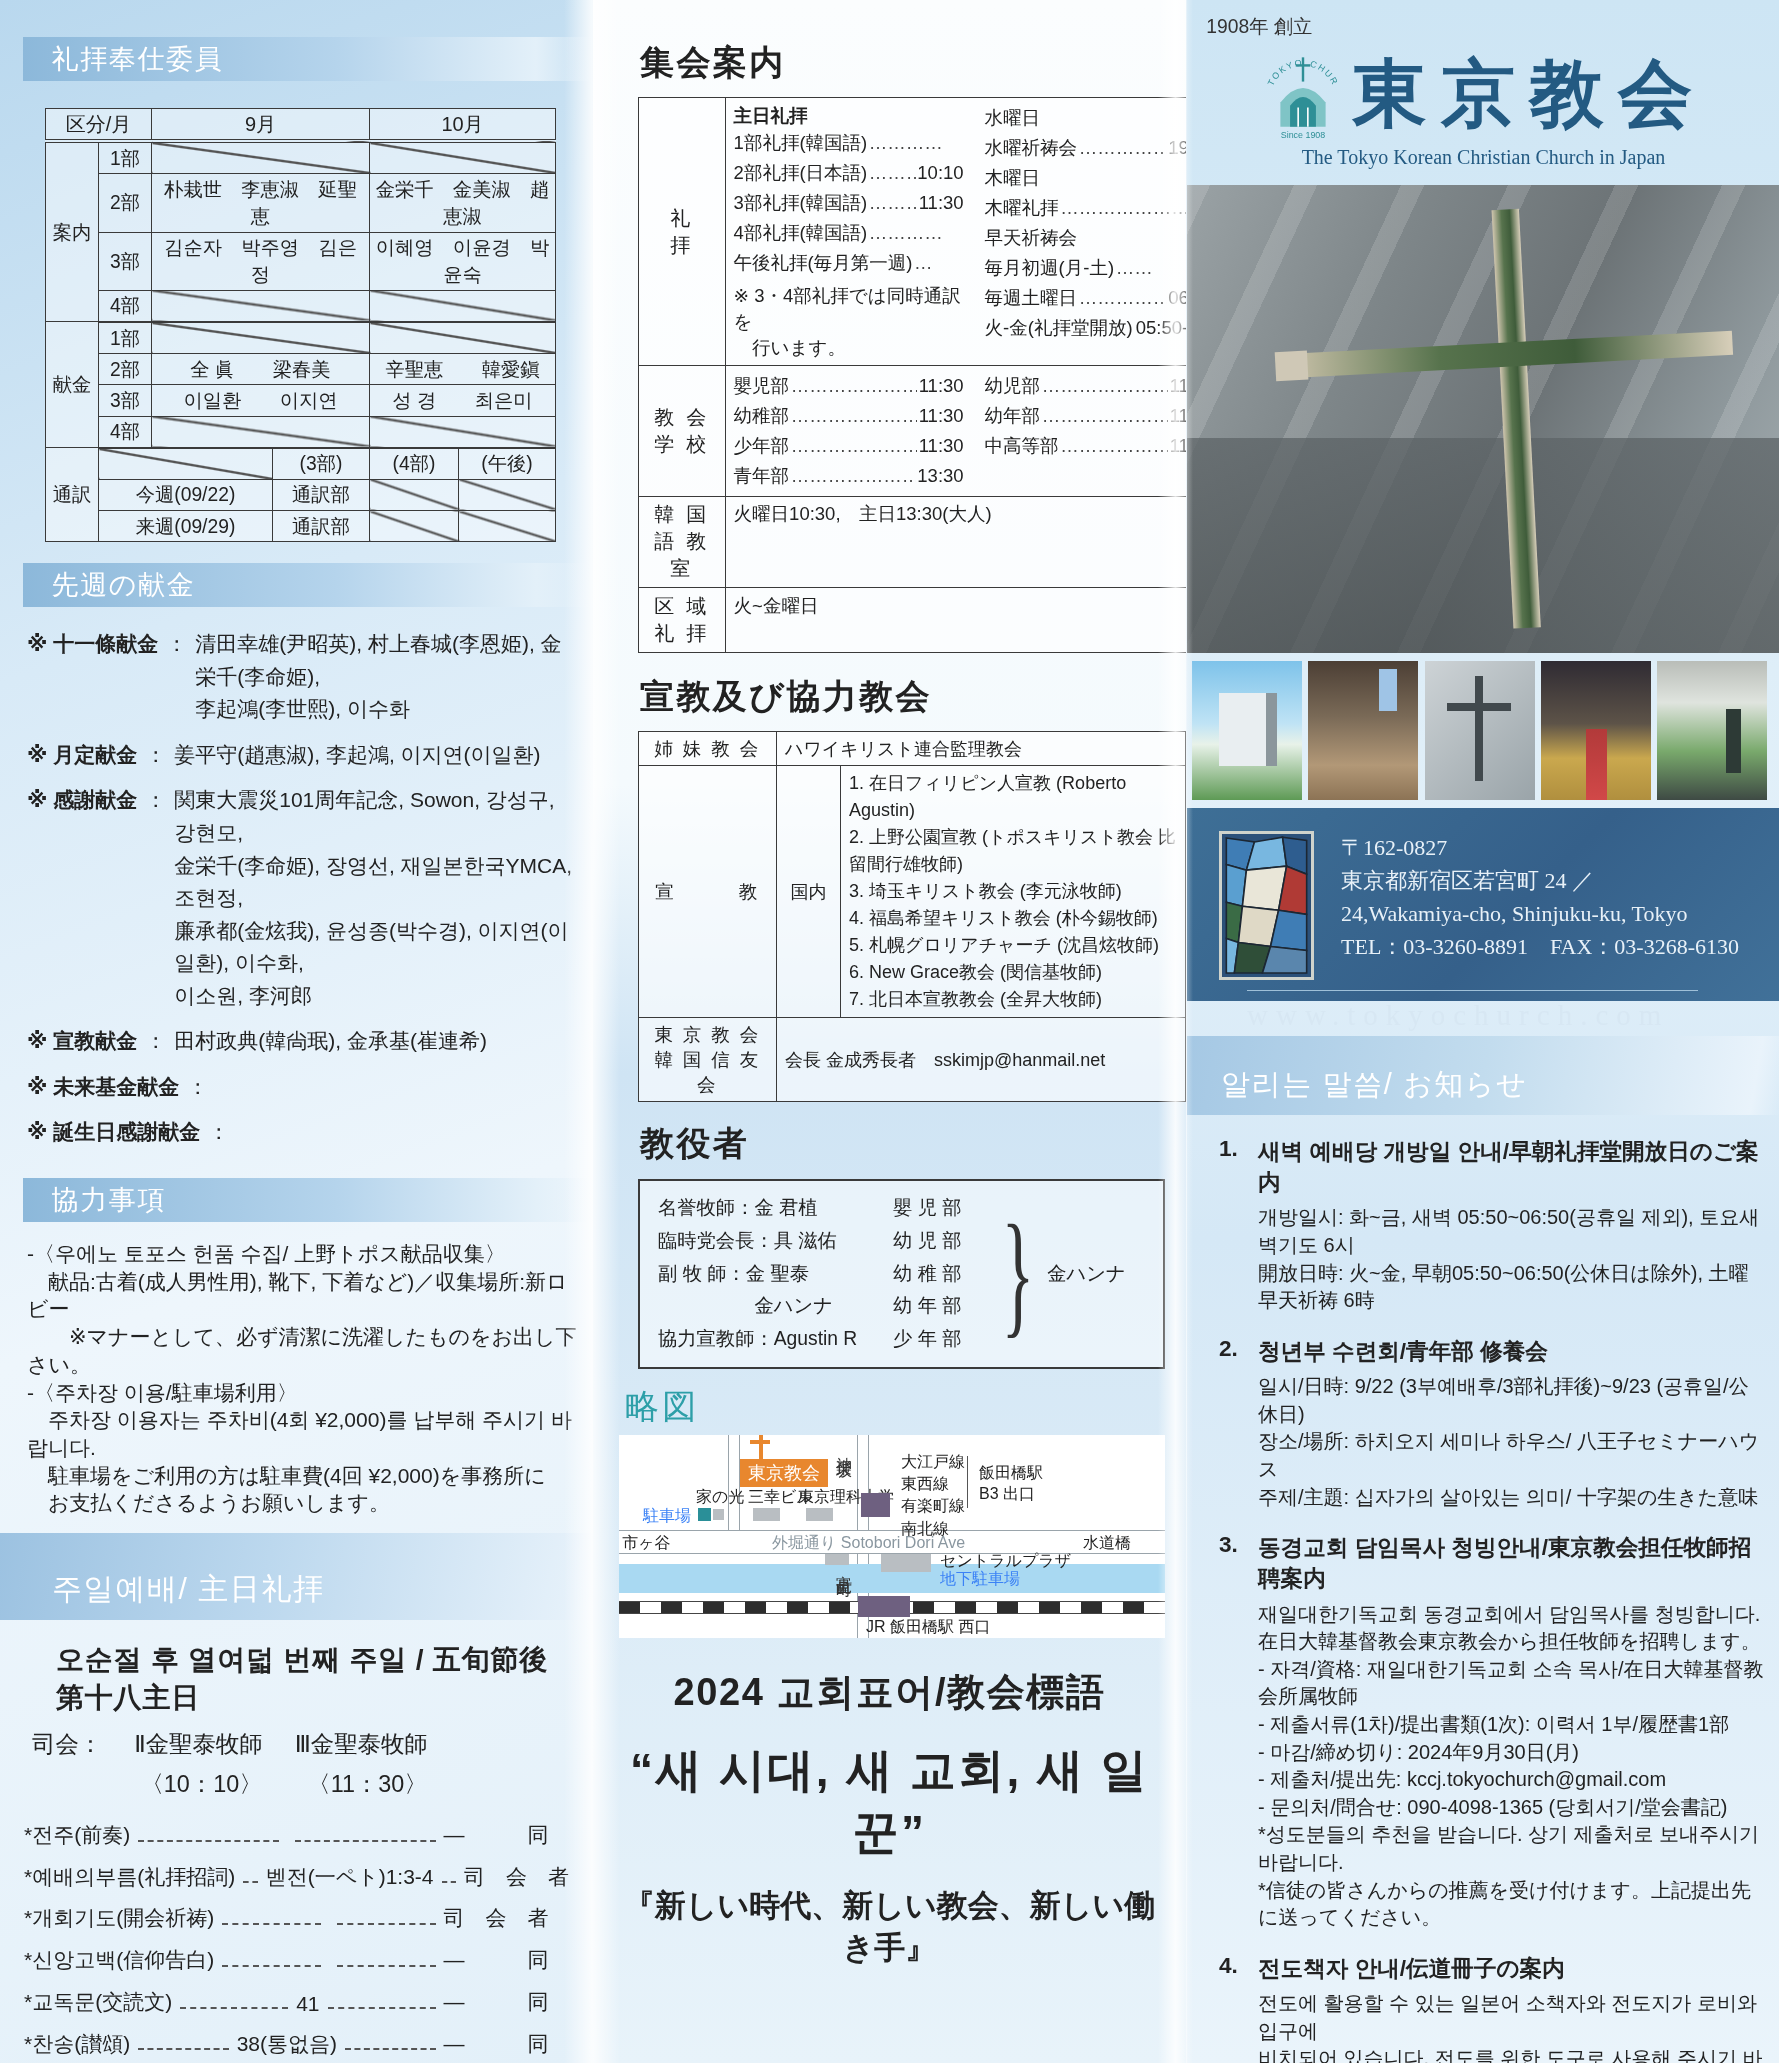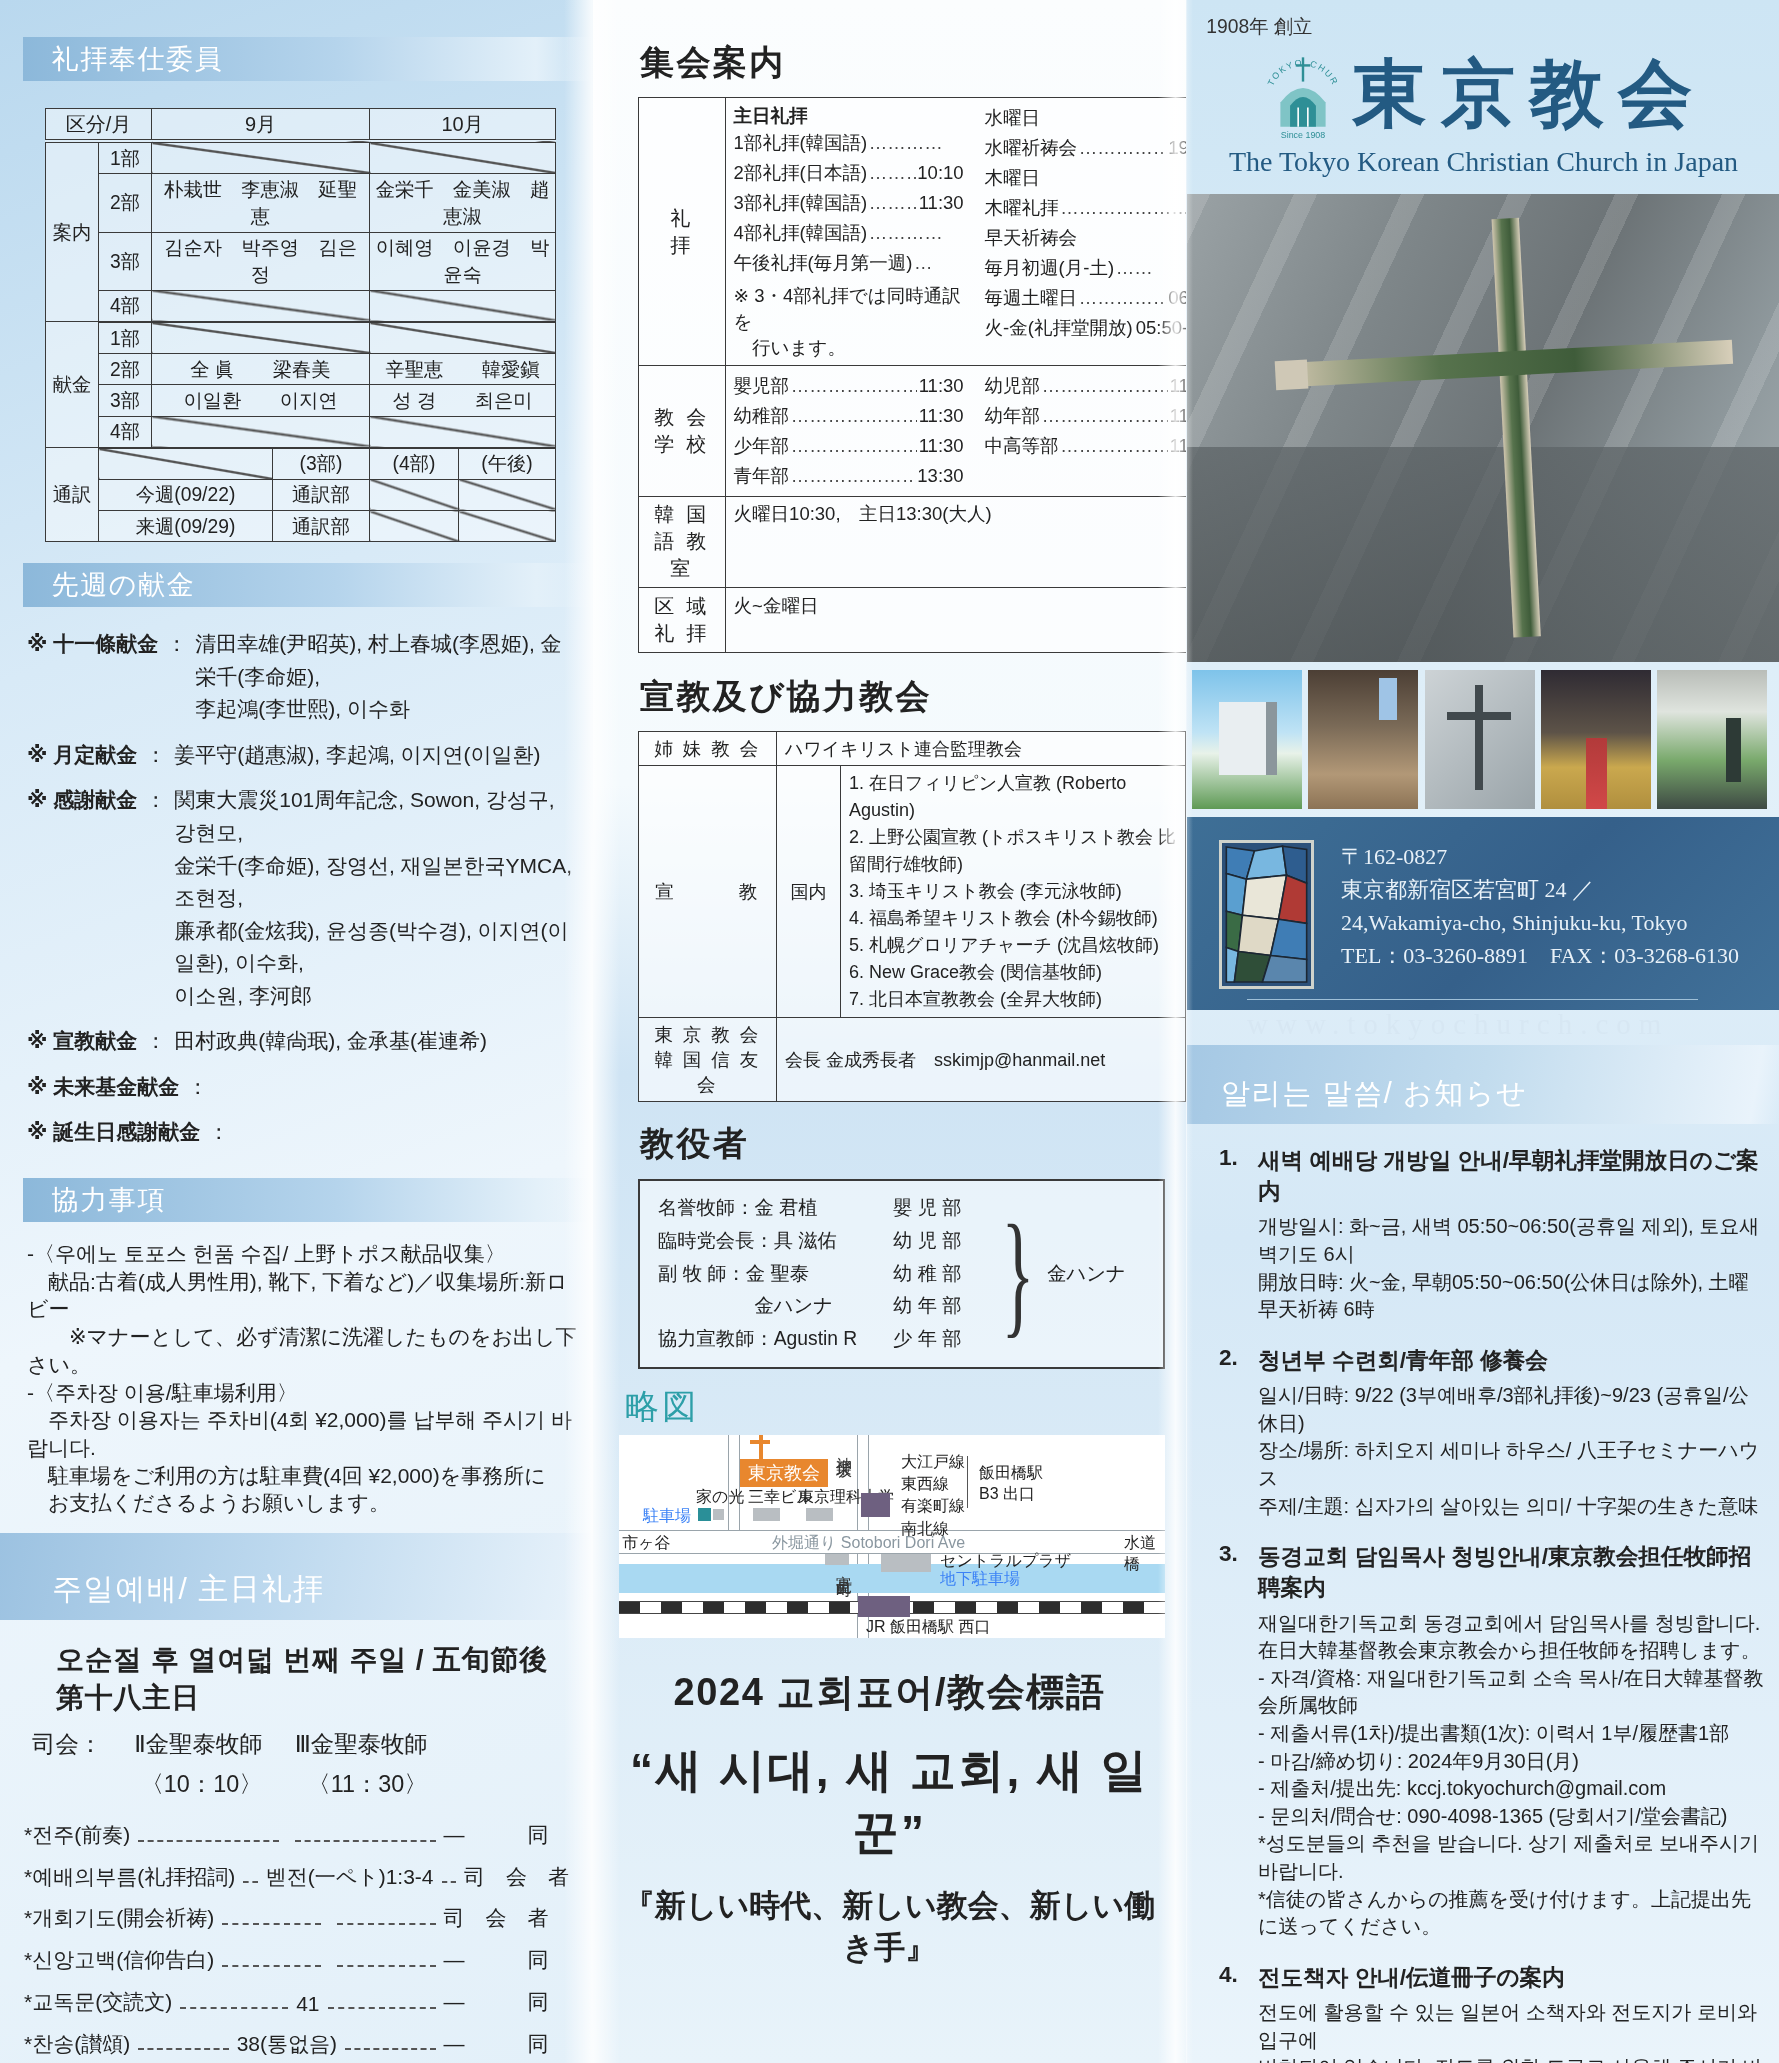--- a/index.html
+++ b/index.html
@@ -86,21 +86,21 @@
   
   .motto{padding:29px 24px 0 24px;text-align:center;}
   .motto .t1{font-size:38px;font-weight:bold;letter-spacing:1.6px;}
   .motto .t2{font-size:46px;font-weight:bold;margin-top:22.6px;letter-spacing:2.4px;}
   .motto .t3{font-size:31px;font-weight:bold;margin-top:21px;}
   
   .founded{font-size:19.3px;margin:13px 0 0 19.3px;color:#333;}
   .rdate{font-size:30px;text-align:center;margin-top:18px;letter-spacing:2.4px;color:#1d2f3e;}
   .rlogo{display:flex;justify-content:center;align-items:center;margin-top:4.8px;}
   .rtitle{font-family:"Liberation Serif","DejaVu Serif",serif;font-size:74px;font-weight:bold;color:#235a82;letter-spacing:14.5px;margin-left:8px;}
-  .rsub{font-family:"Liberation Serif","DejaVu Serif",serif;font-size:28px;color:#235a82;text-align:center;margin-top:1.6px;}
+  .rsub{font-family:"Liberation Serif","DejaVu Serif",serif;font-size:20px;color:#235a82;text-align:center;margin-top:1.6px;}
   .photo{position:relative;margin-top:16px;height:468px;background:
      linear-gradient(115deg,#9aa2a5 0%,#7e8689 30%,#6c7376 55%,#8f999d 80%,#a7b0b3 100%);overflow:hidden;}
   .photo .streaks{position:absolute;inset:0;background:repeating-linear-gradient(115deg,rgba(255,255,255,.14) 0 21px,rgba(255,255,255,0) 21px 97px);}
   .photo .wall{position:absolute;left:0;right:0;bottom:0;height:46%;background:linear-gradient(180deg,#5d6467,#4c5254);opacity:.75;}
   .strip{display:flex;gap:6.4px;padding:8px 4.8px;}
   .strip .ph{width:110px;height:139px;position:relative;overflow:hidden;}
   .bluebox{position:relative;margin:0;height:193px;background:linear-gradient(135deg,#3e6f96,#35608a 55%,#417199);color:#e8f1f8;}
   .bb-inner{display:flex;padding:22.6px 24px 0 32px;}
   .glass{width:89px;height:143px;border:3.2px solid #cfd3cc;background:#274a6e;}
   .bb-text{font-family:"Liberation Serif","DejaVu Serif",serif;font-size:22px;line-height:1.5;margin-left:27px;}
@@ -567,21 +567,21 @@
       <div class="mmetro"></div>
       <div class="mlines ml">大江戸線
 東西線
 有楽町線
 南北線</div>
       <div class="mbracket"></div>
       <div class="mstation ml">飯田橋駅
 B3 出口</div>
       <div class="el" style="left:3.2px;top:98px">市ヶ谷</div>
       <div class="el gray" style="left:153px;top:98px">外堀通り Sotobori Dori Ave</div>
-      <div class="el" style="left:505px;top:98px">水道橋</div>
+      <div class="el" style="left:464px;top:98px">水道橋</div>
       <div class="el mbox" style="left:206px;top:119px;width:24px;height:11.3px"></div>
       <div class="el mbox" style="left:262px;top:119px;width:50px;height:18px"></div>
       <div class="el" style="left:321px;top:116px">セントラルプラザ</div>
       <div class="el teal" style="left:321px;top:134px">地下駐車場</div>
       <div class="el vtext" style="left:214px;top:127px">富士見町</div>
       <div class="mjr"></div>
       <div class="el" style="left:247px;top:182px">JR 飯田橋駅 西口</div>
     </div>
 
     <div class="motto">

